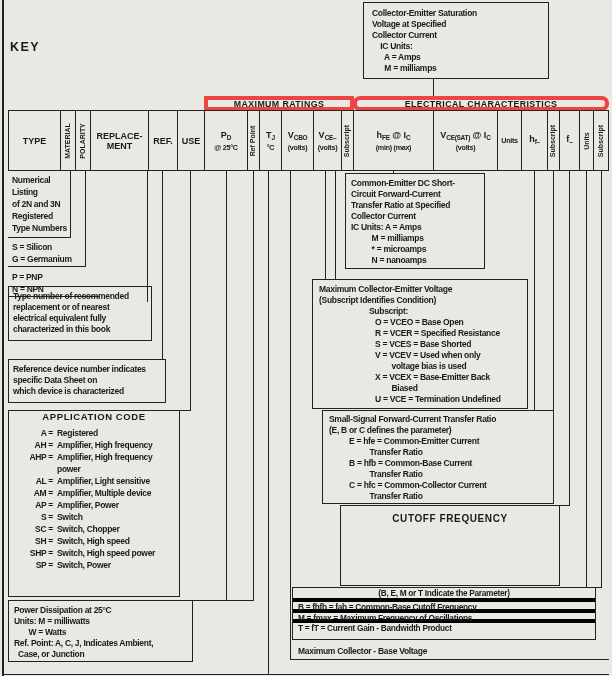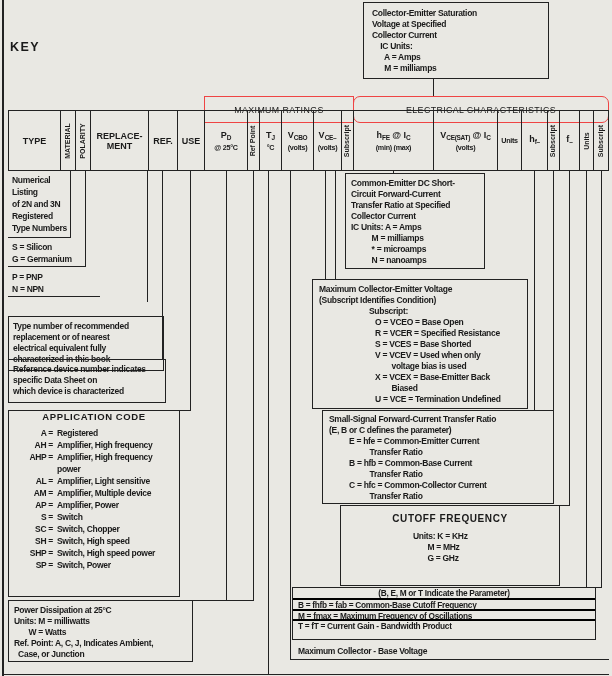--- a/index.html
+++ b/index.html
@@ -2,29 +2,29 @@
 <html><head>
 <meta charset="utf-8">
 <style>
   html,body{margin:0;padding:0;background:#9a9a98;}
   .page{position:relative;width:612px;height:676px;background:#e9e8e3;font-family:"Liberation Sans",sans-serif;color:#1a1a1a;overflow:hidden;}
   .t{position:absolute;font-weight:bold;font-size:8.5px;line-height:11px;letter-spacing:-0.3px;white-space:pre;}
   .bt{font-weight:bold;font-size:8.5px;line-height:11px;letter-spacing:-0.3px;}
   .pre{white-space:pre;}
   .box{position:absolute;border:1px solid #222;box-sizing:border-box;background:transparent;}
   .tbl{position:absolute;left:8px;top:96px;width:601px;height:75px;}
-  .grp{position:absolute;display:flex;align-items:center;justify-content:center;border:1px solid #ef4444;box-sizing:border-box;font-weight:normal;font-size:8.8px;letter-spacing:0.4px;top:0;height:27px;}
+  .grp{position:absolute;display:flex;align-items:center;justify-content:center;border:4px solid #ef4444;box-sizing:border-box;font-weight:bold;font-size:8.8px;letter-spacing:0.4px;top:0;height:15px;}
   .cell{position:absolute;top:14px;height:61px;border:1px solid #222;box-sizing:border-box;display:flex;flex-direction:column;align-items:center;justify-content:center;text-align:center;font-weight:bold;font-size:9px;line-height:10px;white-space:pre;}
   .cell sub{font-size:6.5px;vertical-align:-2px;letter-spacing:-0.3px;}
   .cell .u{font-size:7.2px;line-height:9px;letter-spacing:-0.3px;}
   .cell.v span{transform:rotate(-90deg);white-space:nowrap;font-size:7px;letter-spacing:0;display:block;}
   .apptitle{text-align:center;font-weight:bold;font-size:9.5px;letter-spacing:0.6px;margin-top:0;}
   .appgrid{display:grid;grid-template-columns:40px auto;column-gap:4px;padding:5px 4px 0 4px;font-weight:bold;font-size:8.5px;line-height:12px;letter-spacing:-0.3px;}
   .appgrid .c{text-align:right;white-space:pre;}
-  .freqrow{height:10.4px;line-height:10px;font-weight:bold;font-size:8.3px;letter-spacing:-0.3px;padding-left:5px;white-space:pre;box-sizing:border-box;border-top:2px solid #000000;}
+  .freqrow{height:10.4px;line-height:10px;font-weight:bold;font-size:8.3px;letter-spacing:-0.3px;padding-left:5px;white-space:pre;box-sizing:border-box;border-top:4px solid #000000;}
   .freqrow.first{border-top:none;text-align:center;padding-left:0;}
   .keytitle{font-size:12.5px;letter-spacing:1.5px;}
 </style>
 </head>
 <body>
 
 <div class="page">
 
   <svg width="612" height="676" style="position:absolute;left:0;top:0" shape-rendering="crispEdges">
     <g stroke="#222" stroke-width="1.2" fill="none">
@@ -103,21 +103,21 @@
   <div class="t" style="left:12px;top:174px;line-height:12px;">Numerical
 Listing
 of 2N and 3N
 Registered
 Type Numbers</div>
   <div class="t" style="left:12px;top:241px;line-height:12px;">S = Silicon
 G = Germanium</div>
   <div class="t" style="left:12px;top:271px;line-height:12px;">P = PNP
 N = NPN</div>
 
-  <div class="box" style="left:8px;top:316px;width:156px;height:55px;">
+  <div class="box" style="left:8px;top:286px;width:144px;height:55px;">
     <div class="bt pre" style="padding:4px 0 0 4px;">Type number of recommended
 replacement or of nearest
 electrical equivalent fully
 characterized in this book</div>
   </div>
 
   <div class="box" style="left:8px;top:359px;width:158px;height:44px;">
     <div class="bt pre" style="padding:4px 0 0 4px;">Reference device number indicates
 specific Data Sheet on
 which device is characterized</div>
@@ -190,23 +190,20 @@
     <div class="bt pre" style="margin-left:26px;">E = hfe = Common-Emitter Current
           Transfer Ratio
 B = hfb = Common-Base Current
           Transfer Ratio
 C = hfc = Common-Collector Current
           Transfer Ratio</div>
   </div>
 
   <div class="box" style="left:340px;top:505px;width:220px;height:81px;">
     <div class="bt" style="text-align:center;margin-top:7px;font-size:10px;letter-spacing:0.6px;">CUTOFF FREQUENCY</div>
-    <div class="bt pre" style="margin:7px 0 0 72px;">Units: K = KHz
-       M = MHz
-       G = GHz</div>
   </div>
 
   <div class="box" style="left:292px;top:587px;width:304px;height:53px;">
     <div class="freqrow first">(B, E, M or T Indicate the Parameter)</div>
     <div class="freqrow">B = fhfb = fab = Common-Base Cutoff Frequency</div>
     <div class="freqrow">M = fmax = Maximum Frequency of Oscillations</div>
     <div class="freqrow">T = fT = Current Gain - Bandwidth Product</div>
   </div>
 
   <div class="t" style="left:298px;top:646px;">Maximum Collector - Base Voltage</div>

